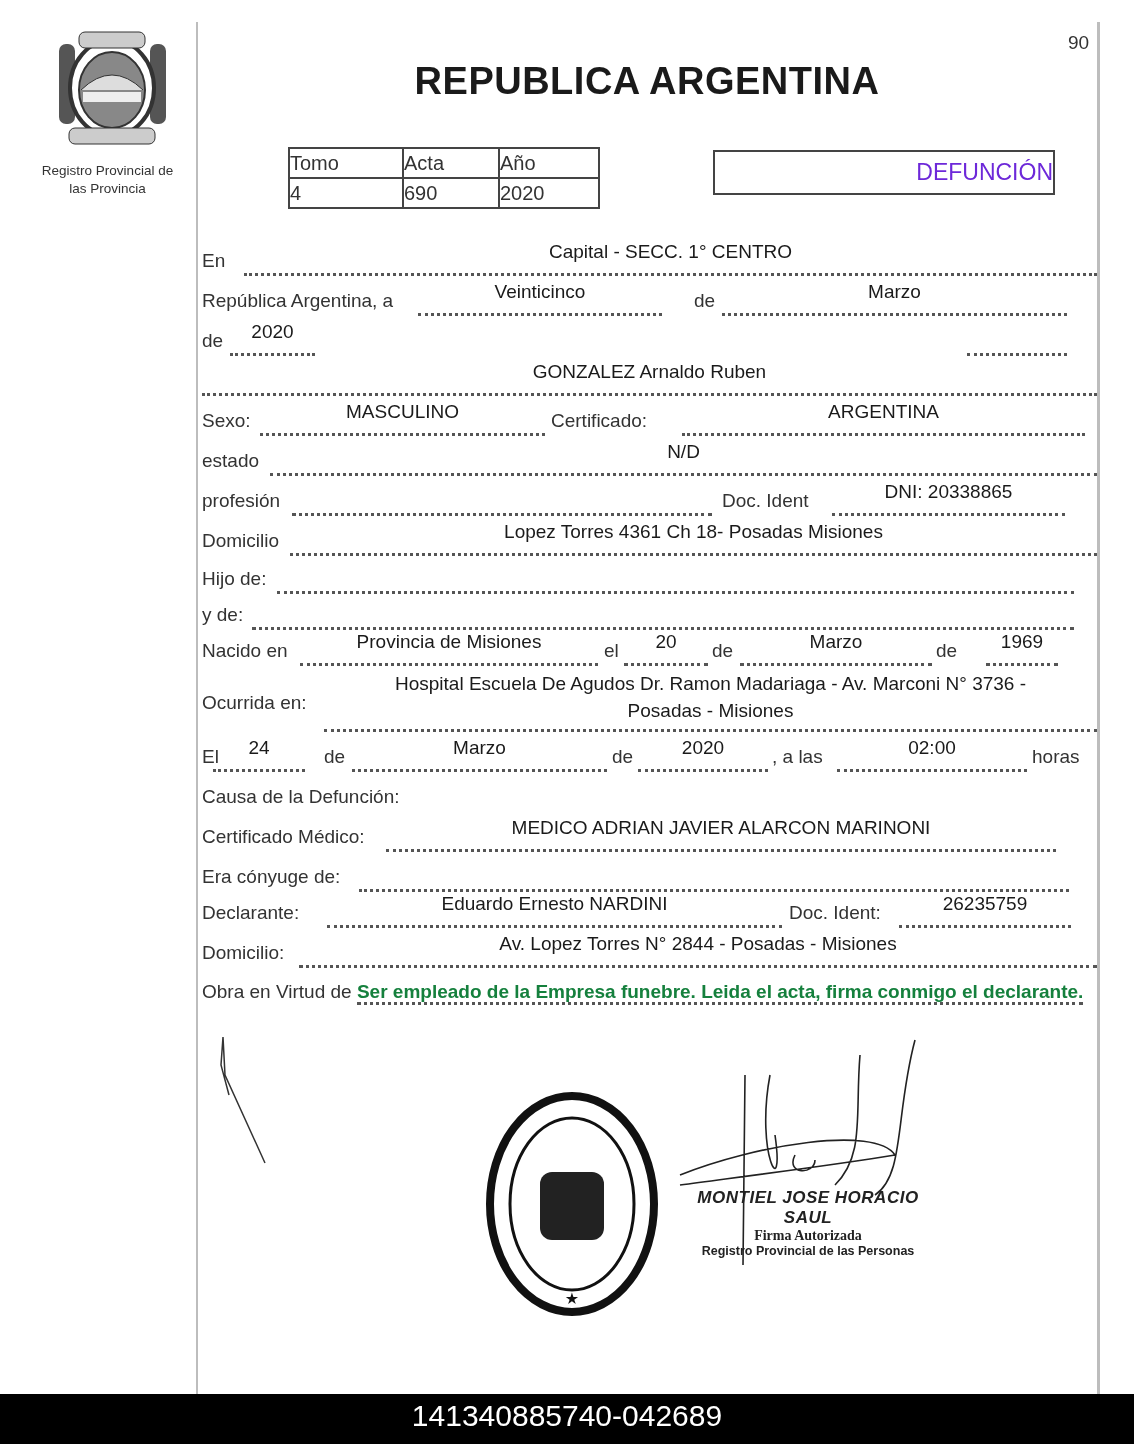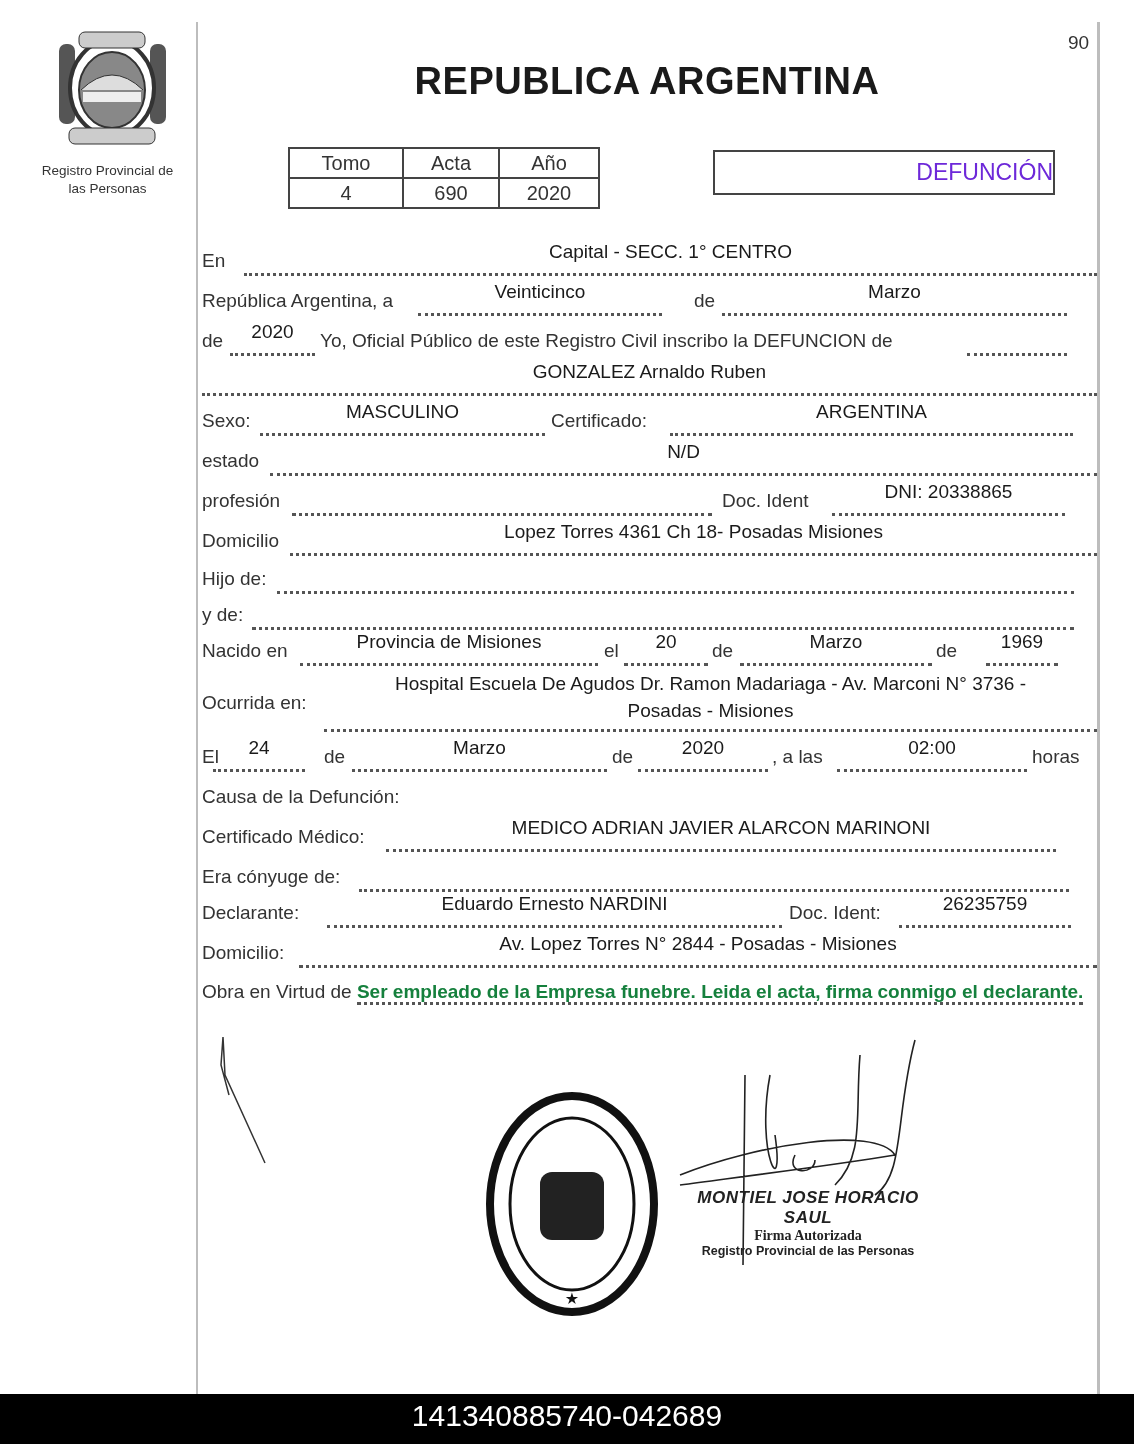--- a/index.html
+++ b/index.html
@@ -5,21 +5,21 @@
   html, body { margin:0; padding:0; }
   body { width:1134px; height:1444px; background:#fff; position:relative; overflow:hidden;
          font-family:"Liberation Sans", sans-serif; color:#222; }
   .vline-left { position:absolute; left:196px; top:22px; width:2px; height:1372px; background:#bdbdbd; }
   .vline-right { position:absolute; left:1097px; top:22px; width:3px; height:1372px; background:#bdbdbd; }
   .logo { position:absolute; left:55px; top:30px; width:115px; height:118px; }
   .org { position:absolute; left:20px; top:162px; width:175px; text-align:center; font-size:13.5px; line-height:18px; color:#333; }
   .page-num { position:absolute; left:1068px; top:32px; font-size:19px; color:#333; }
   .title { position:absolute; left:0; width:1300px; top:60px; text-align:center; font-weight:bold; font-size:38px; letter-spacing:0.5px; color:#1a1a1a; }
   .reg-table { position:absolute; left:288px; top:147px; border-collapse:collapse; font-size:20px; color:#333; }
-  .reg-table td { border:2px solid #444; text-align:center; height:28px; padding:0; }
+  .reg-table td { border:2px solid #444; text-align:left; height:28px; padding:0; }
   .reg-table td.c1 { width:112px; } .reg-table td.c2 { width:94px; } .reg-table td.c3 { width:98px; }
   .doc-type { position:absolute; left:713px; top:150px; width:338px; height:41px; border:2px solid #444;
               text-align:right; font-size:23px; line-height:41px; color:#6d28d9; }
   .row { position:absolute; left:202px; width:895px; height:34px; font-size:19px; color:#333; }
   .lbl { position:absolute; bottom:4px; white-space:nowrap; }
   .fld { position:absolute; bottom:0; height:30px; border-bottom:3px dotted #555; text-align:center; }
   .fld span { position:absolute; left:0; right:0; top:-2px; font-weight:normal; color:#1a1a1a; white-space:nowrap; }
   .footer { position:absolute; left:0; top:1394px; width:1134px; height:50px; background:#000; color:#fff;
             text-align:center; font-size:30px; line-height:44px; }
   .stamp { position:absolute; left:485px; top:1092px; width:175px; height:230px; }
@@ -42,21 +42,21 @@
   <rect x="95" y="14" width="16" height="80" rx="7" fill="#555"></rect>
   <ellipse cx="57" cy="58" rx="42" ry="48" fill="#fff" stroke="#333" stroke-width="4"></ellipse>
   <ellipse cx="57" cy="60" rx="33" ry="38" fill="#888" stroke="#333" stroke-width="2"></ellipse>
   <path d="M26 60 Q57 30 88 60" fill="#ddd" stroke="#333"></path>
   <rect x="28" y="62" width="58" height="10" fill="#eee"></rect>
   <rect x="24" y="2" width="66" height="16" rx="6" fill="#ccc" stroke="#333"></rect>
   <rect x="14" y="98" width="86" height="16" rx="6" fill="#ccc" stroke="#333"></rect>
 </svg>
 <div class="org">
   <div>Registro Provincial de</div>
-  <div>las Personas</div>
+  <div>las Provincia</div>
 </div>
 
 <div class="page-num">90</div>
 <div class="title" style="width:1134px;left:80px;">REPUBLICA ARGENTINA</div>
 
 <table class="reg-table">
   <tbody>
       <tr>
     <td class="c1">Tomo</td>
     <td class="c2">Acta</td>
@@ -87,37 +87,36 @@
   <div class="fld" style="left:520px;width:345px">
       <span>Marzo</span>
     </div>
 </div>
 
 <div class="row" style="top:322px">
   <span class="lbl" style="left:0">de</span>
   <div class="fld" style="left:28px;width:85px">
       <span>2020</span>
     </div>
-  <span class="lbl" style="left:118px">Yo, Oficial Público de este Registro Civil inscribo la DEFUNCION de</span>
   <div class="fld" style="left:765px;width:100px"></div>
 </div>
 
 <div class="row" style="top:362px">
   <div class="fld" style="left:0;width:895px">
       <span>GONZALEZ Arnaldo Ruben</span>
     </div>
 </div>
 
 <div class="row" style="top:402px">
   <span class="lbl" style="left:0">Sexo:</span>
   <div class="fld" style="left:58px;width:285px">
       <span>MASCULINO</span>
     </div>
   <span class="lbl" style="left:349px">Certificado:</span>
-  <div class="fld" style="left:468px;width:403px">
+  <div class="fld" style="left:480px;width:403px">
       <span>ARGENTINA</span>
     </div>
 </div>
 
 <div class="row" style="top:442px">
   <span class="lbl" style="left:0">estado</span>
   <div class="fld" style="left:68px;width:827px">
       <span>N/D</span>
     </div>
 </div>

